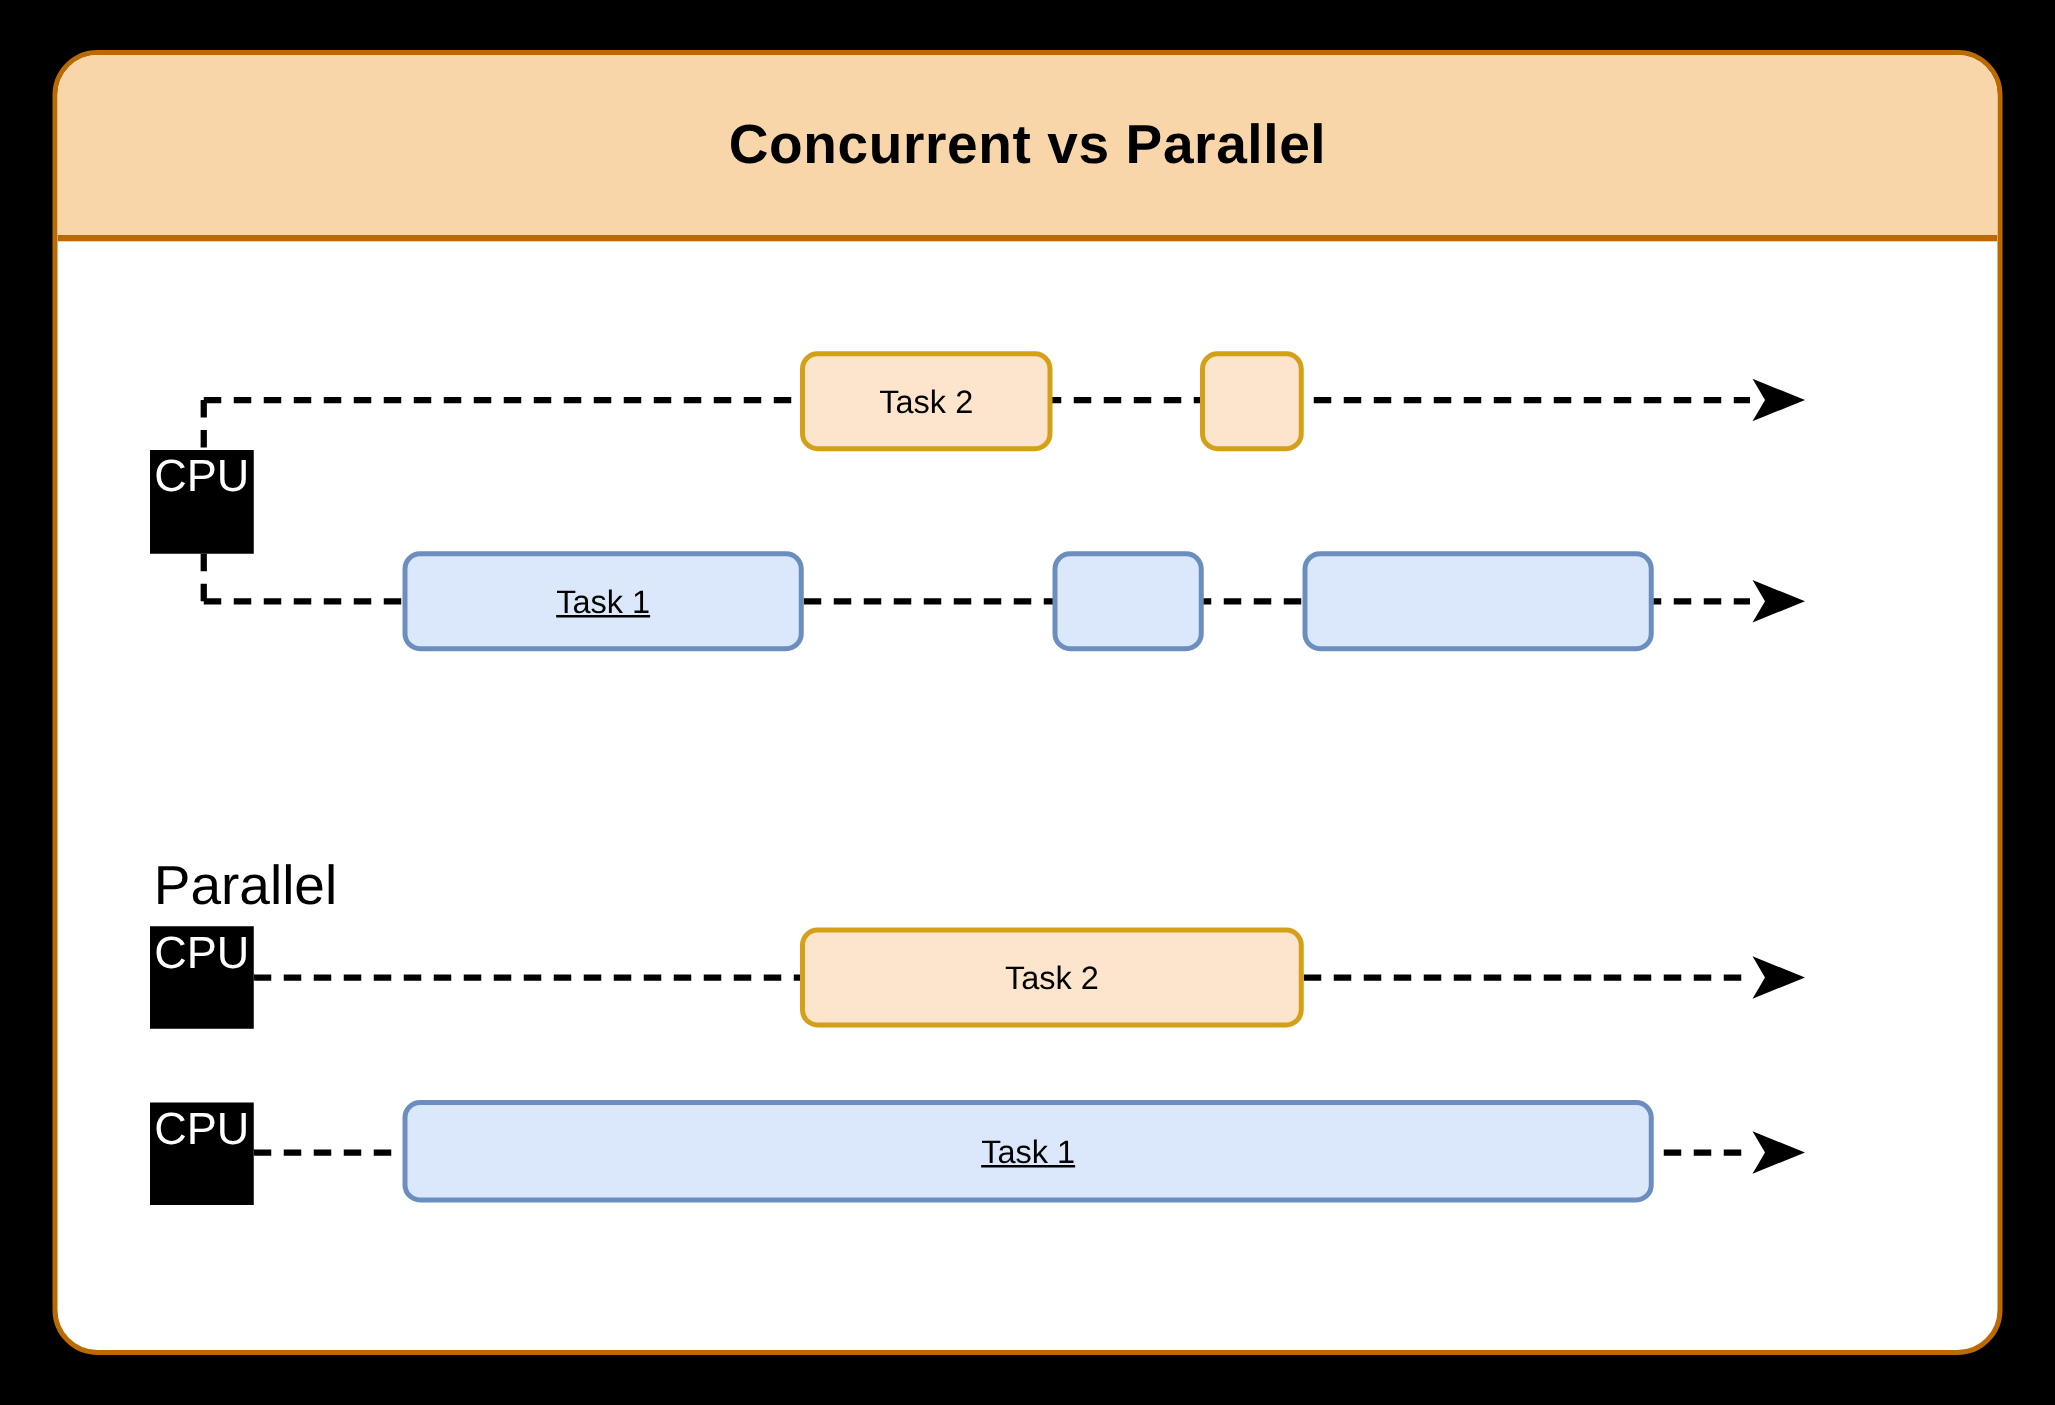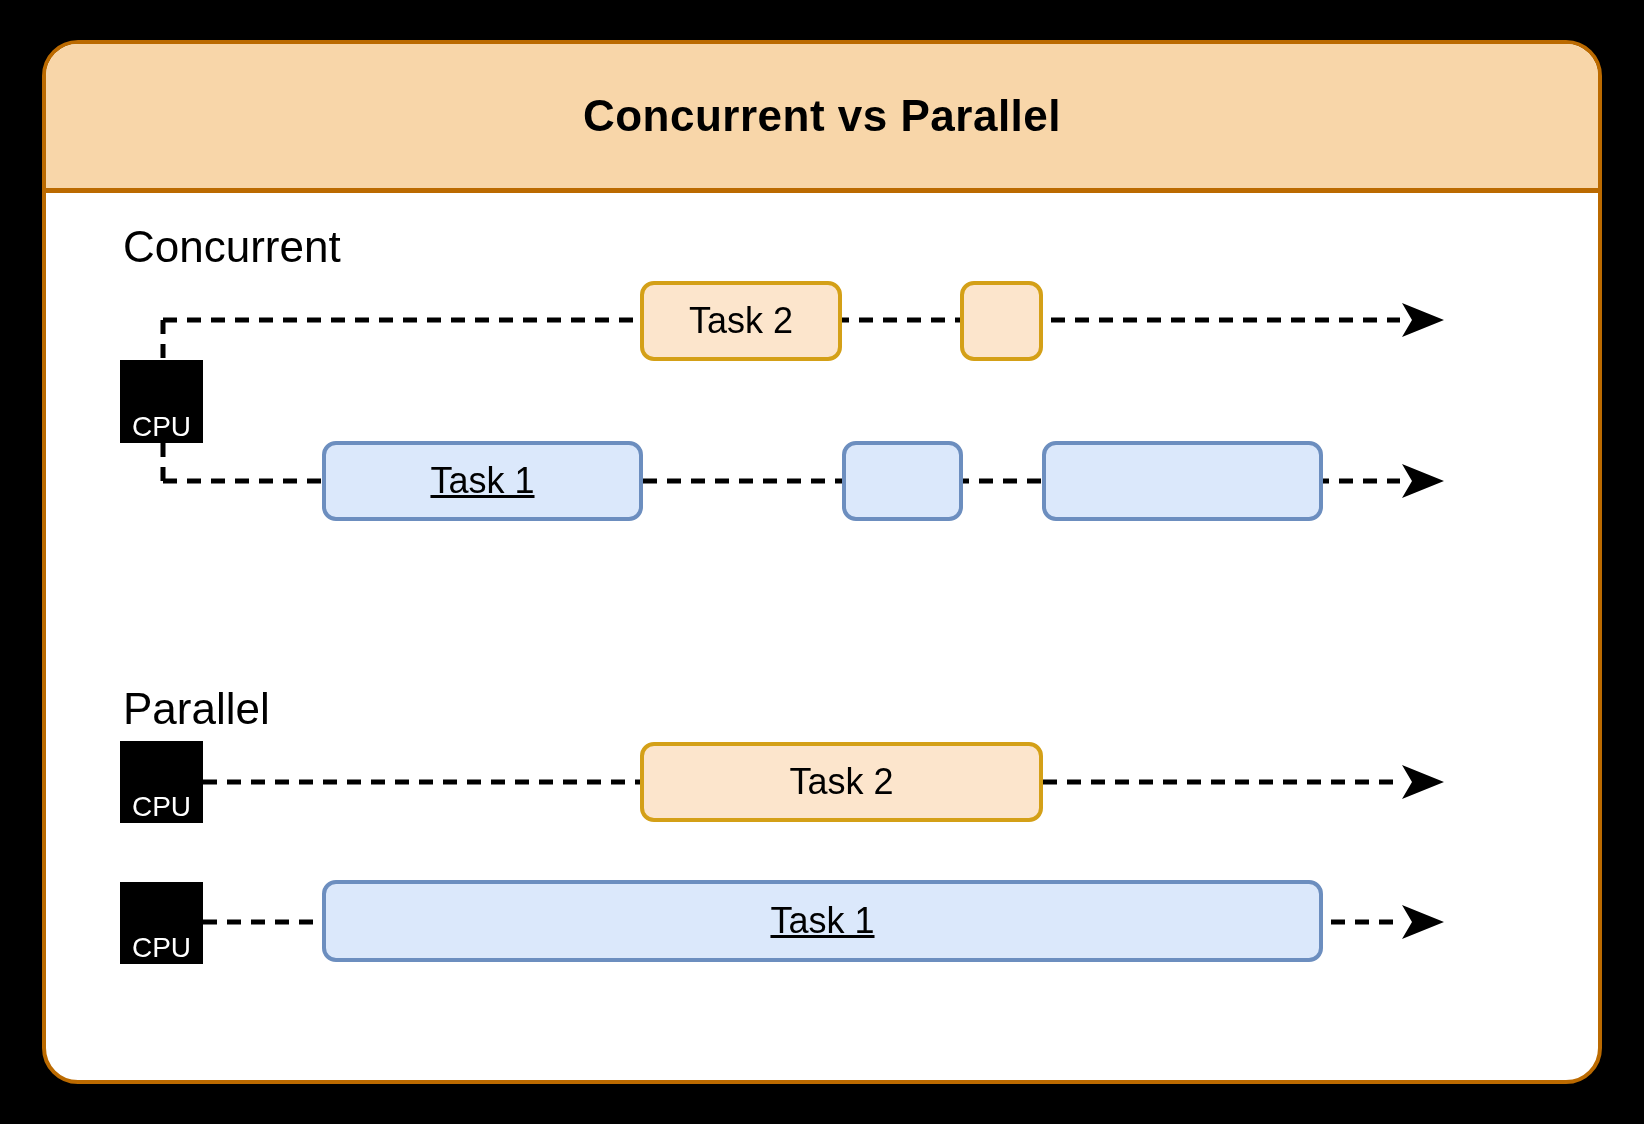--- a/index.html
+++ b/index.html
@@ -53,28 +53,28 @@
     stroke: var(--line-color, #000);
     stroke-width: 5;
     stroke-dasharray: 14 10;
     fill: none;
   }
   .arrowhead { fill: var(--line-color, #000); }
   .cpu-box {
     position: absolute;
     background: var(--cpu-fill, #000);
     color: var(--cpu-text, #fff);
-    display: flex; align-items: flex-end; justify-content: center;
-    font-size: 28px;
+    display: flex; align-items: flex-start; justify-content: center;
+    font-size: 36px;
     z-index: 2;
   }
   .task-box {
     position: absolute;
     display: flex; align-items: center; justify-content: center;
-    font-size: 36px;
+    font-size: 26px;
     color: #000;
     border-radius: 14px;
     box-sizing: border-box;
     z-index: 2;
   }
   .task-box.orange {
     background: var(--orange-fill, #FCE5CC);
     border: 4px solid var(--orange-border, #D4A017);
   }
   .task-box.blue {
@@ -105,21 +105,20 @@
     <path class="dash-line" d="M 163 481 H 1400"></path>
     <polygon class="arrowhead" points="1444,481 1402,464 1412,481 1402,498"></polygon>
 
     <path class="dash-line" d="M 203 782 H 1400"></path>
     <polygon class="arrowhead" points="1444,782 1402,765 1412,782 1402,799"></polygon>
 
     <path class="dash-line" d="M 203 922 H 1400"></path>
     <polygon class="arrowhead" points="1444,922 1402,905 1412,922 1402,939"></polygon>
   </svg>
 
-  <div class="section-label" style="left:123px; top:222px;">Concurrent</div>
 
   <div class="cpu-box" style="left:120px; top:360px; width:83px; height:83px;">
     <span>CPU</span>
   </div>
 
   <div class="task-box orange" style="left:640px; top:281px; width:202px; height:80px;">
     <span>Task 2</span>
   </div>
   <div class="task-box orange" style="left:960px; top:281px; width:83px; height:80px;"></div>
 

